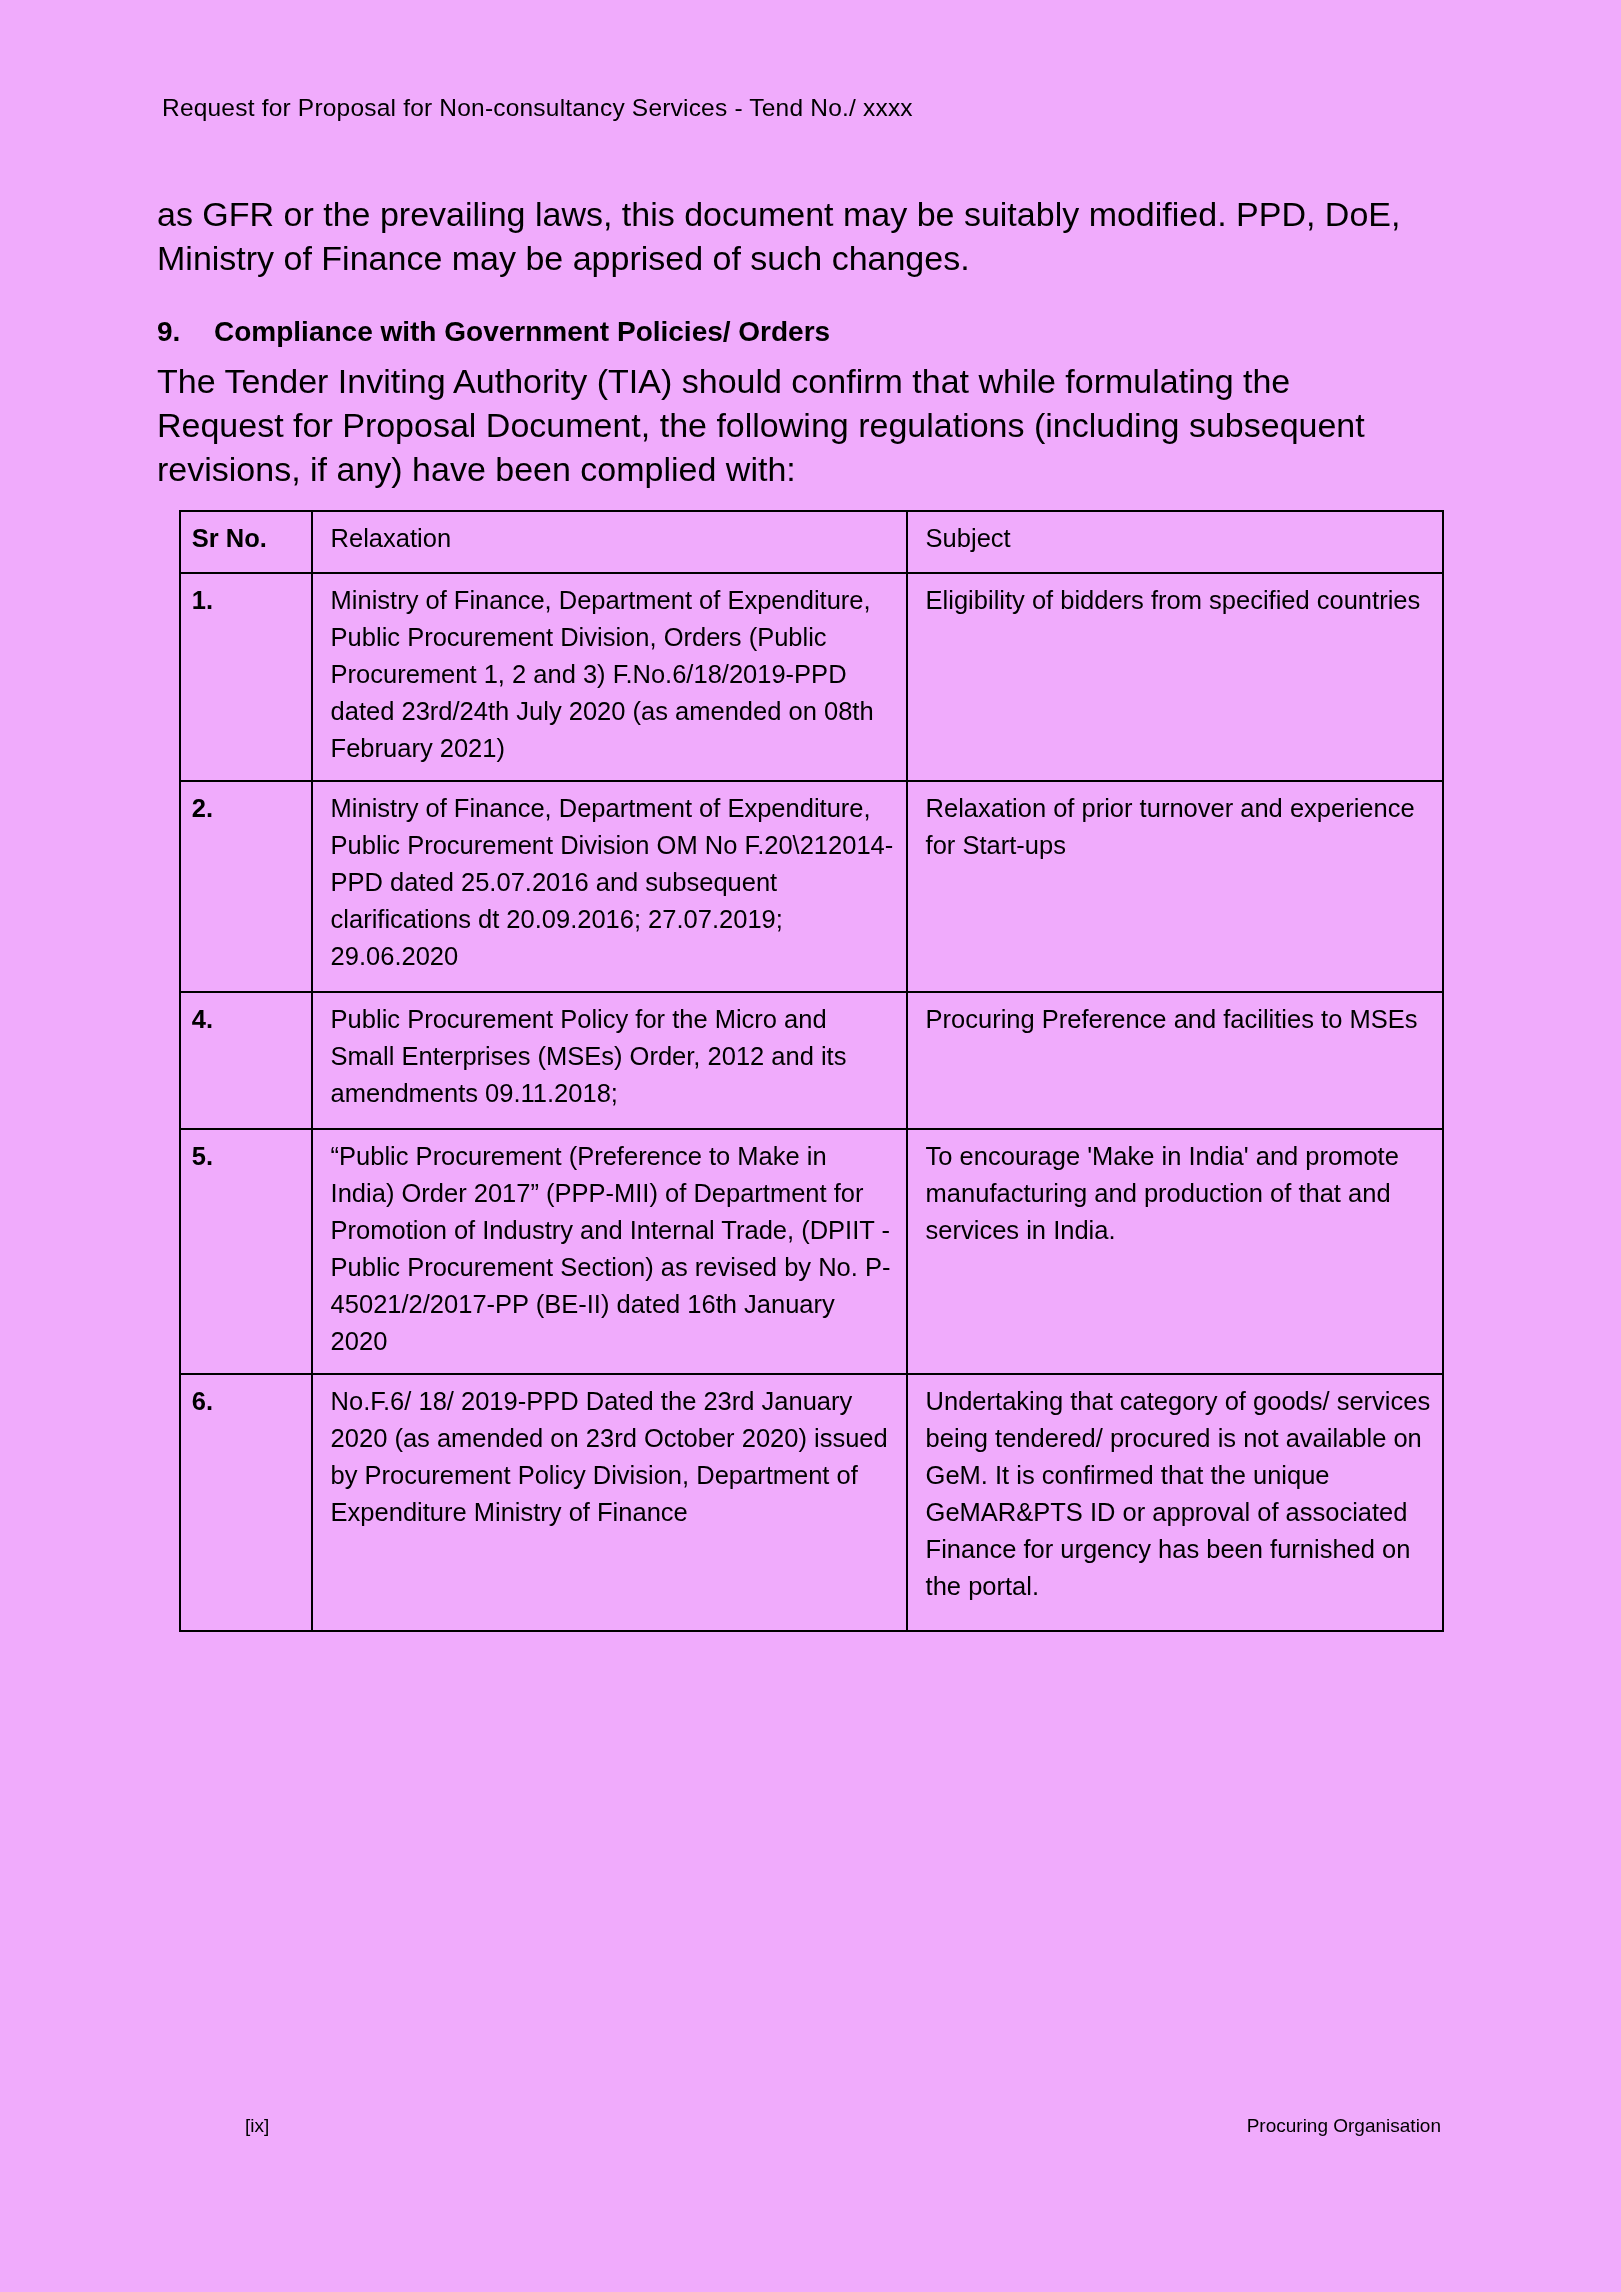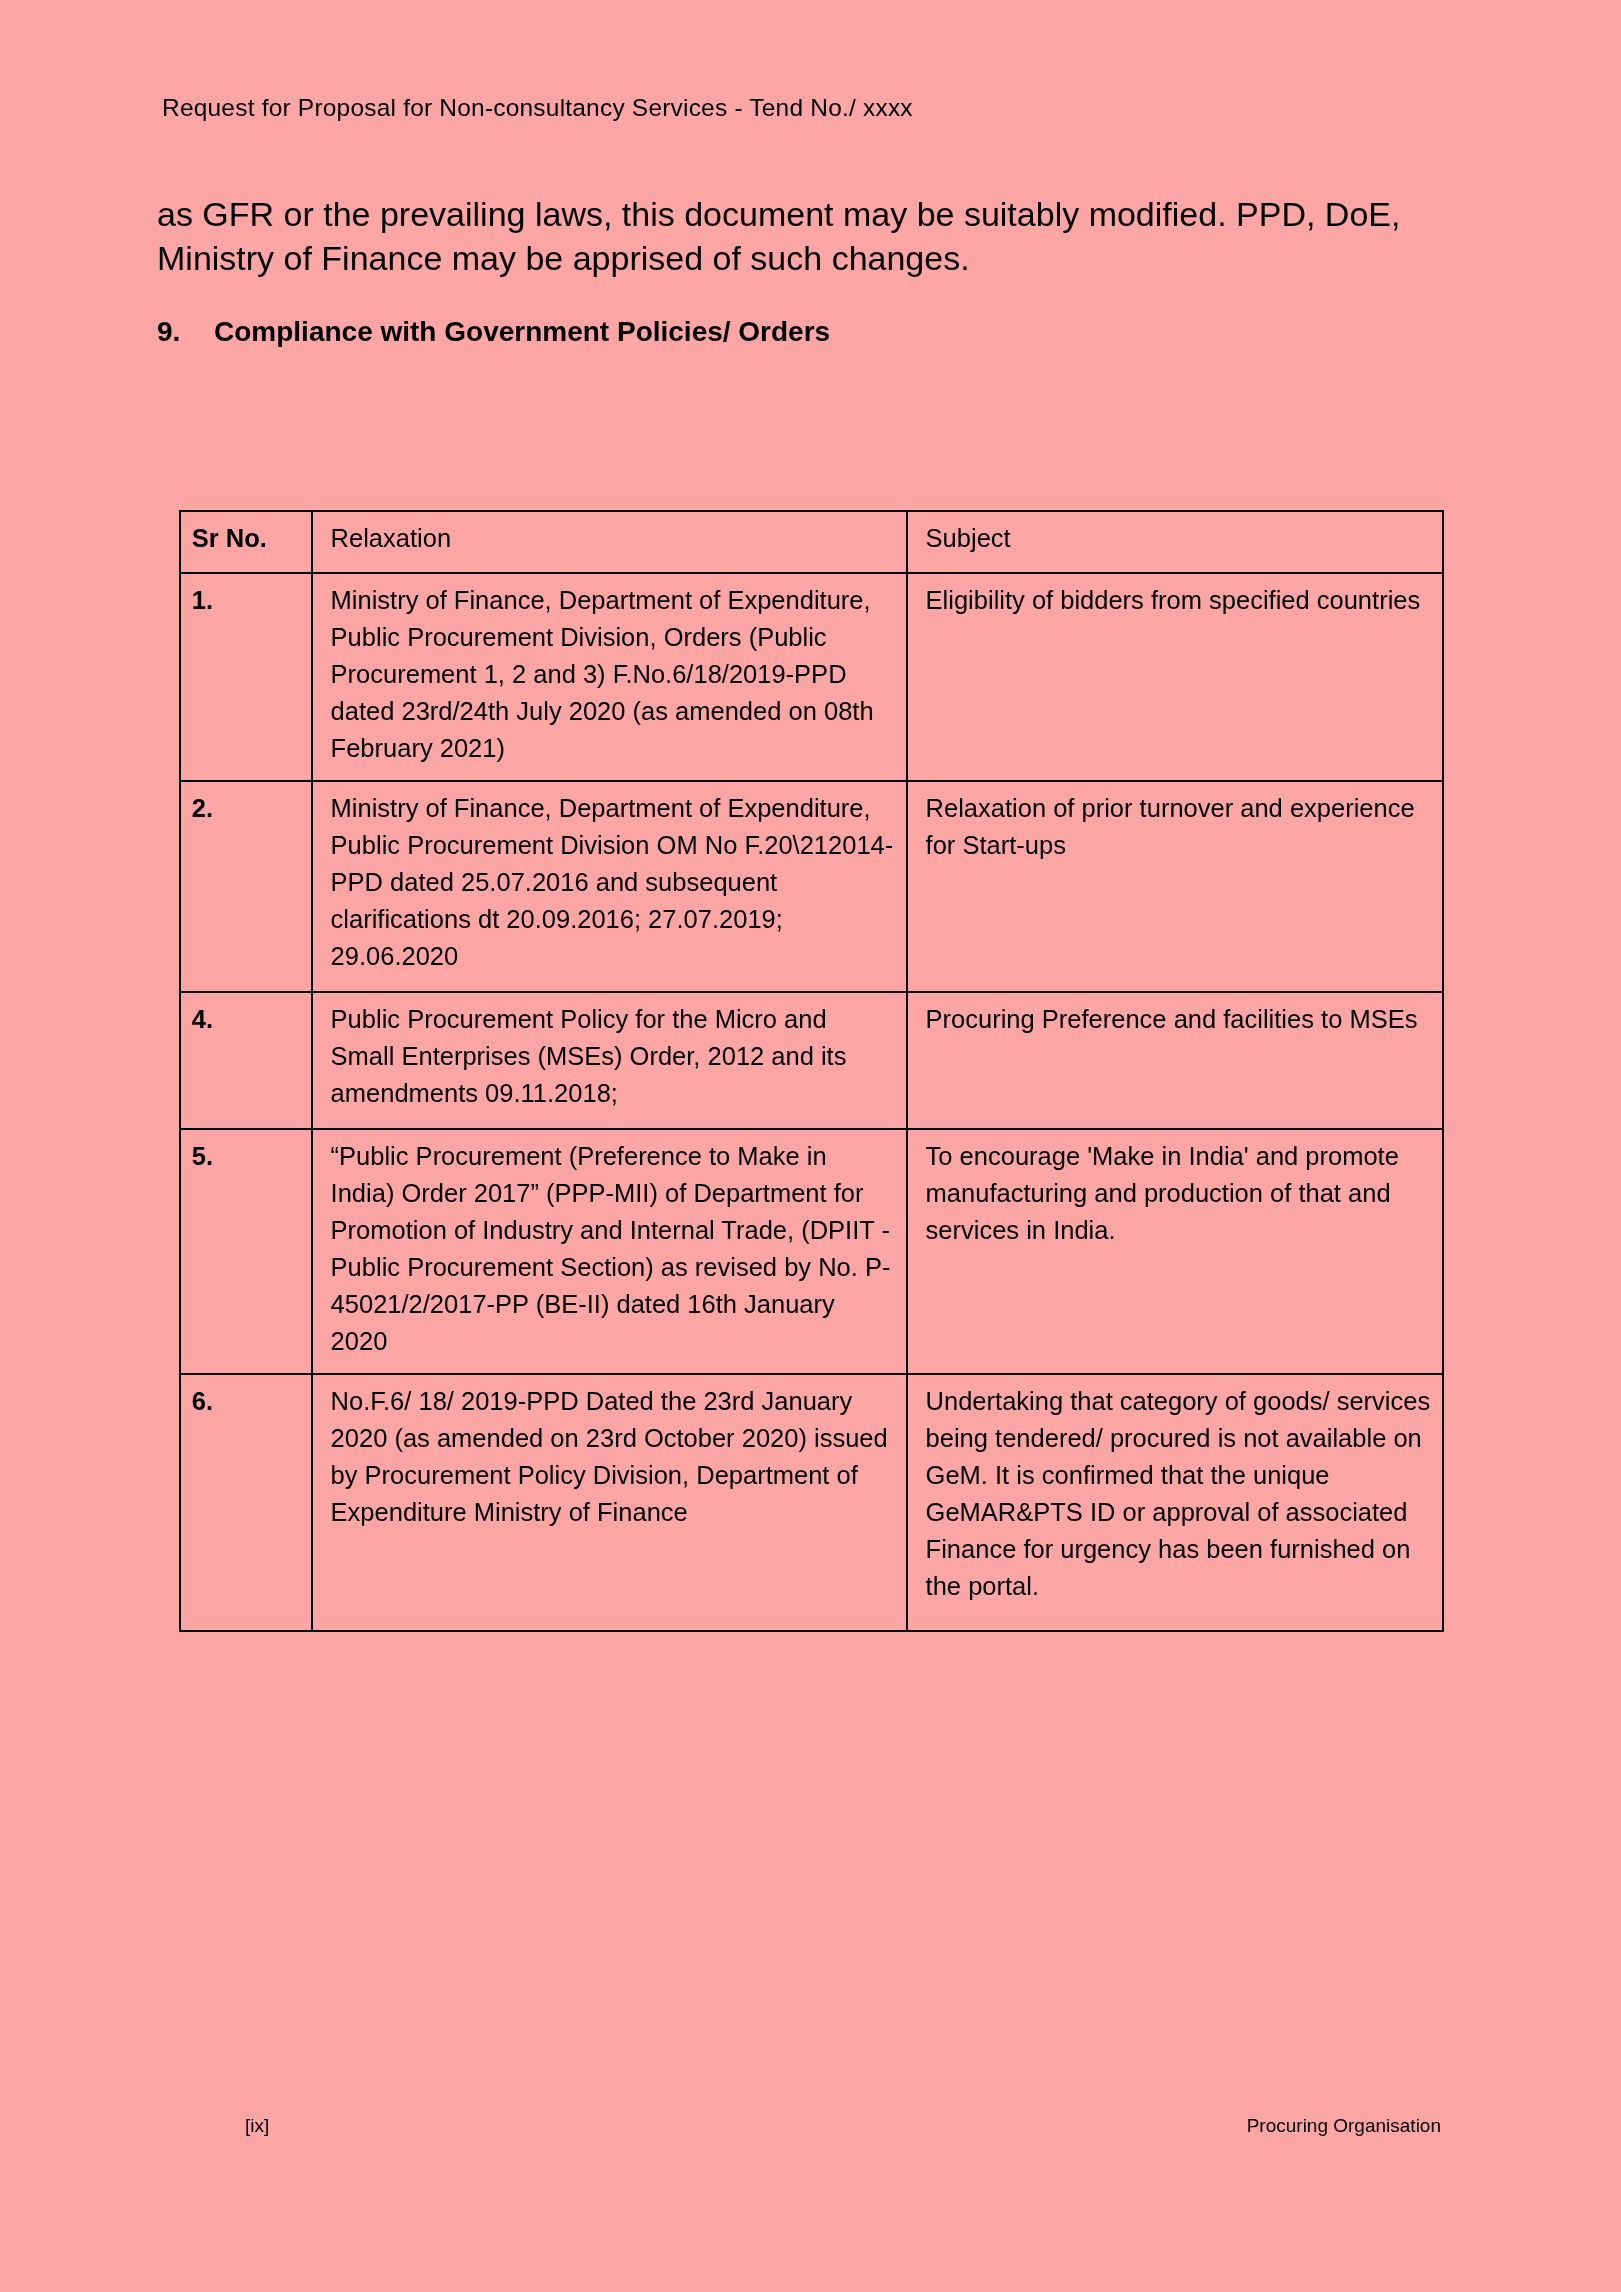--- a/index.html
+++ b/index.html
@@ -1,21 +1,21 @@
 <!DOCTYPE html>
 <html><head>
 <meta charset="utf-8">
 <style>
   * { margin: 0; padding: 0; box-sizing: border-box; }
   html, body { background: #ffffff; }
   .page {
     position: relative;
     width: 1621px;
     height: 2293px;
-    background: #fca5a5;
+    background: #f0abfc;
     font-family: "Liberation Sans", sans-serif;
     color: #000000;
     overflow: hidden;
     padding-left: 48px;
   }
   .running-header {
     position: absolute;
     left: 162px;
     top: 94px;
     font-size: 24.5px;
@@ -90,20 +90,21 @@
 
   <div class="running-header">Request for Proposal for Non-consultancy Services - Tend No./ xxxx</div>
 
   <div class="para para-1">as GFR or the prevailing laws, this document may be suitably modified. PPD, DoE, Ministry of Finance may be apprised of such changes.</div>
 
   <div class="section-heading">
     <span class="sec-num">9.</span>
     <span class="sec-title">Compliance with Government Policies/ Orders</span>
   </div>
 
+  <div class="para section-intro">The Tender Inviting Authority (TIA) should confirm that while formulating the Request for Proposal Document, the following regulations (including subsequent revisions, if any) have been complied with:</div>
 
   <table class="policy-table">
     <colgroup>
       <col class="c-sr">
       <col class="c-desc">
       <col class="c-subj">
     </colgroup>
     <thead>
       <tr>
         <th>Sr No.</th>

